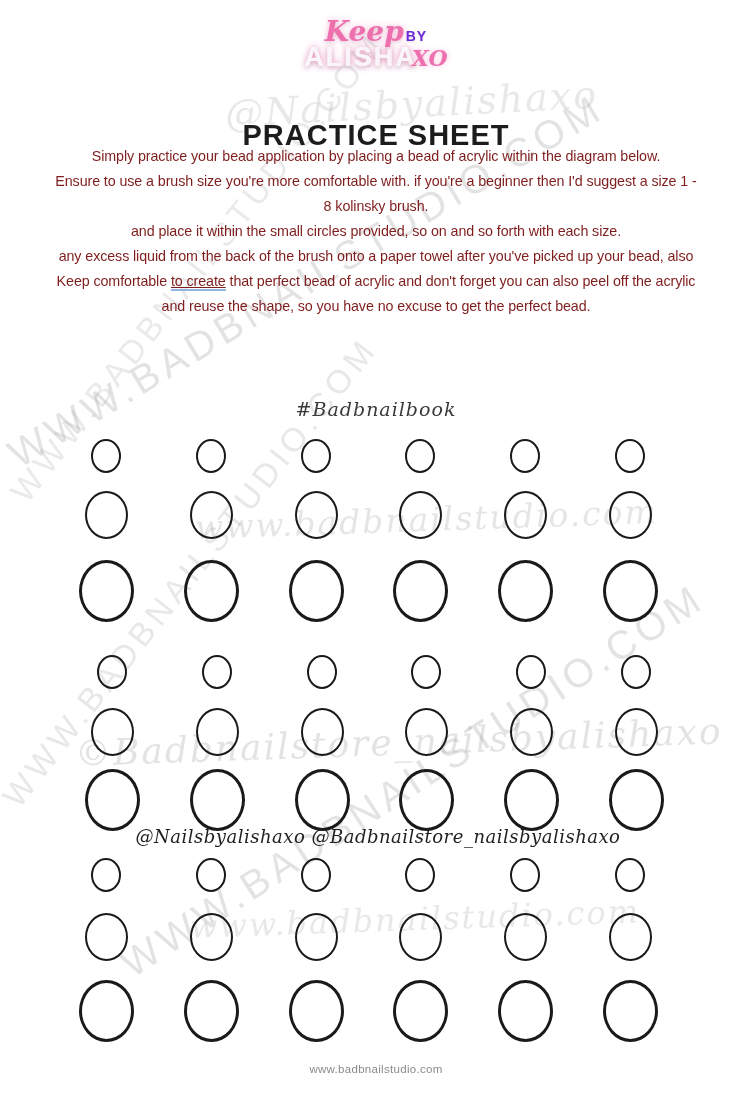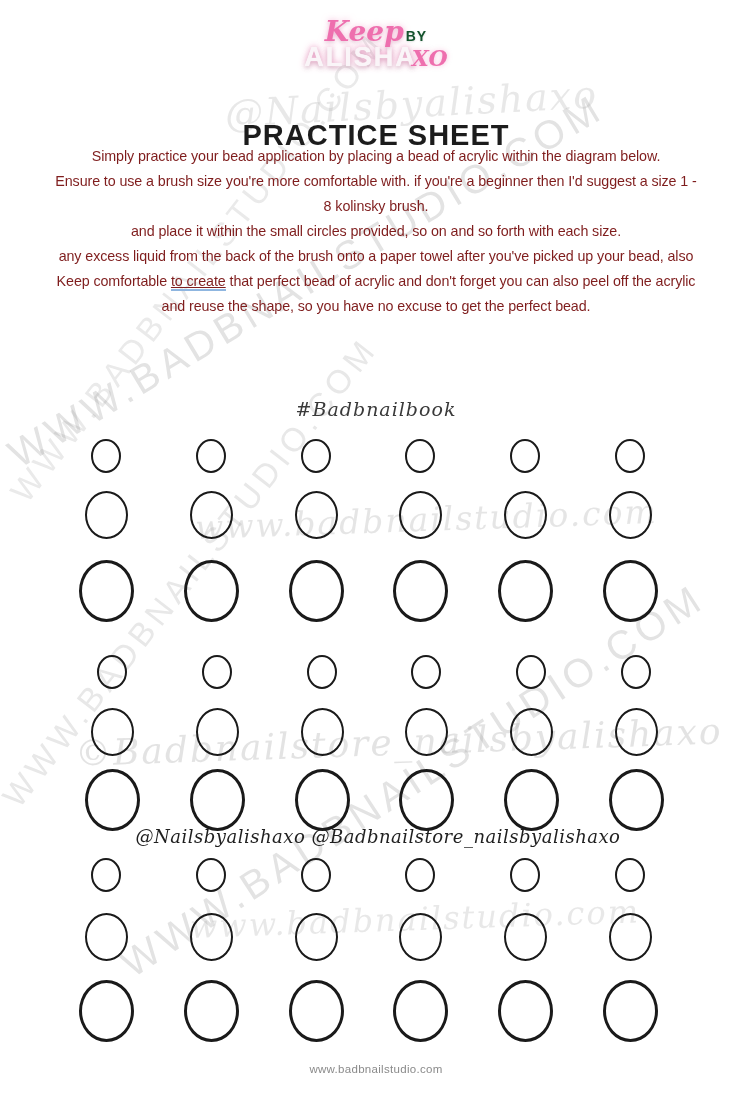--- a/index.html
+++ b/index.html
@@ -23,21 +23,21 @@
   }
   
   .logo{position:absolute;top:18px;left:0;right:0;margin:auto;width:150px;text-align:center;line-height:1;}
   .logo-line1{position:relative;}
   .logo-nails{
     font-family:"DejaVu Serif","Liberation Serif",serif;font-style:italic;font-weight:700;
     font-size:28px;color:#ee6fae;
     text-shadow:0 0 6px rgba(240,130,185,.55),0 2px 3px rgba(0,0,0,.08);
   }
   .logo-by{
-    font-family:"Liberation Sans",sans-serif;font-size:14px;color:#14532d;
+    font-family:"Liberation Sans",sans-serif;font-size:14px;color:#6d28d9;
     letter-spacing:1px;font-weight:700;margin-left:2px;
     text-shadow:0 1px 2px rgba(0,0,0,.12);
   }
   .logo-line2{margin-top:-2px;white-space:nowrap;}
   .logo-alisha{
     font-family:"Liberation Sans",sans-serif;font-weight:700;font-size:27px;letter-spacing:2px;
     color:#faf5f8;
     text-shadow:0 0 1px #fff,0 0 7px rgba(240,130,185,.9),0 2px 4px rgba(120,120,120,.35);
   }
   .logo-xo{

